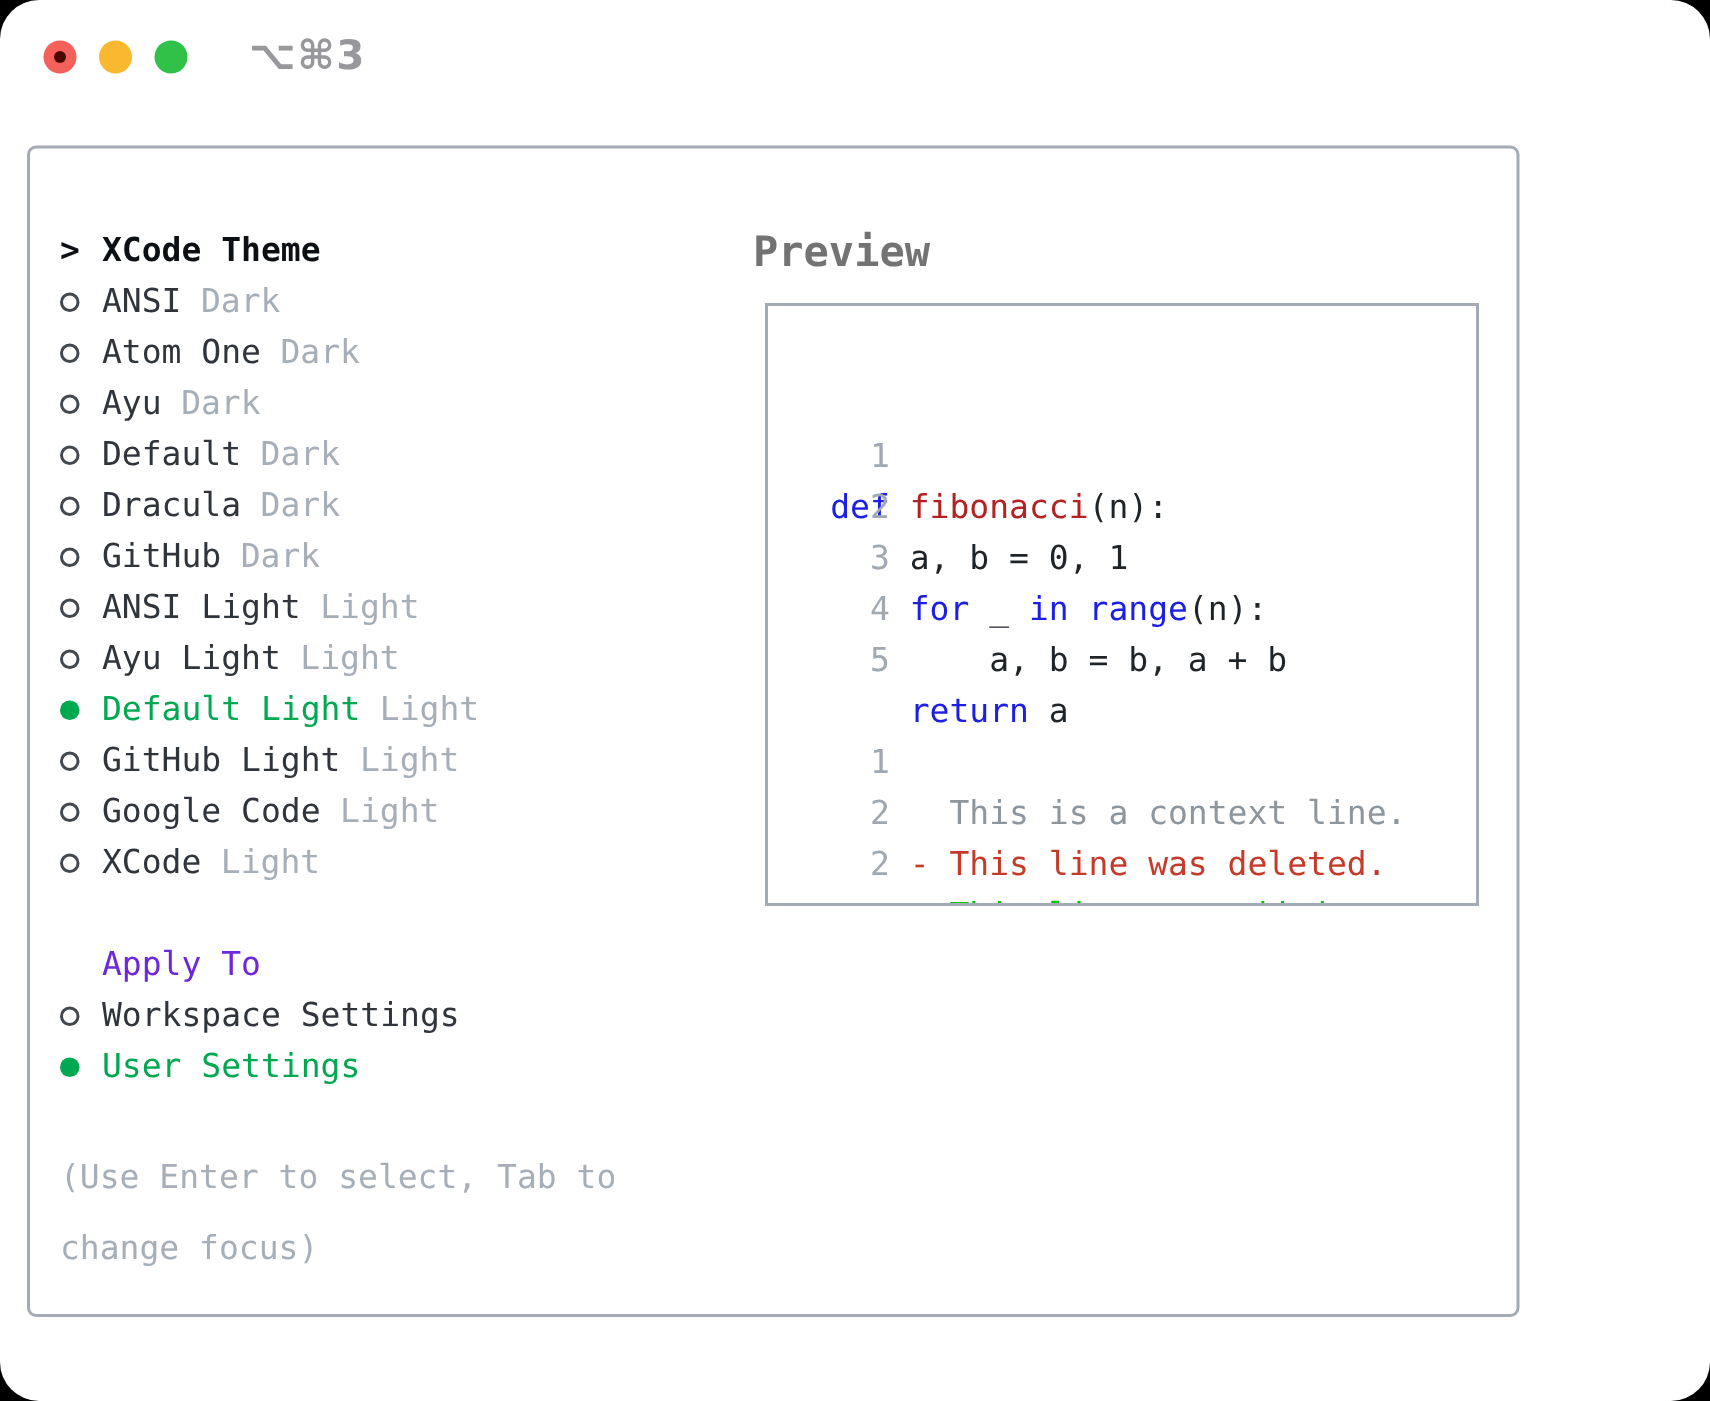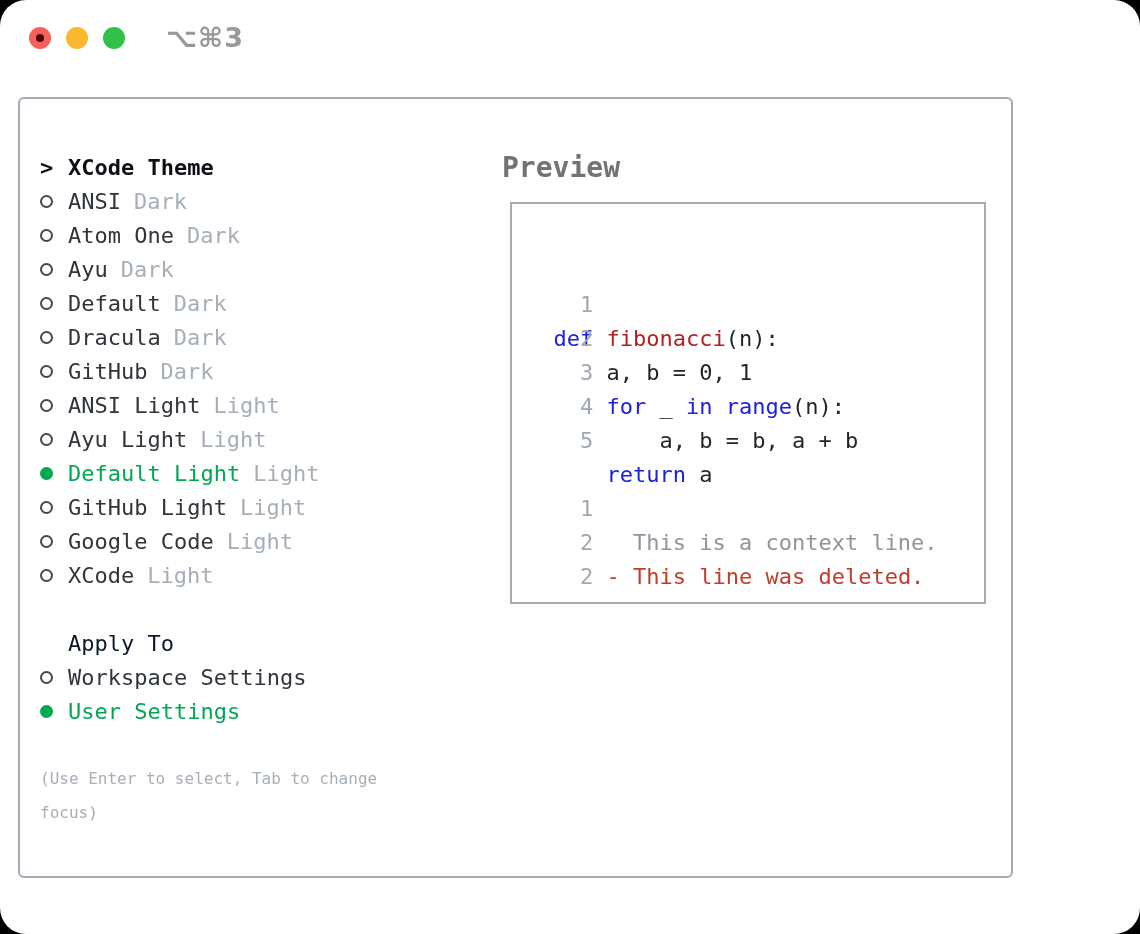--- a/index.html
+++ b/index.html
@@ -24,28 +24,28 @@
     position:absolute;left:18px;top:97px;width:995px;height:781px;
     border:2px solid var(--border-gray,#a4abb4);border-radius:6px;background:#fff;
   }
   
   .left-col{position:absolute;left:20px;top:51px;width:420px;font-size:22px;}
   .row{display:flex;align-items:center;height:34px;white-space:pre;}
   .spacer-row{height:34px;}
   .marker{display:inline-flex;align-items:center;width:28px;flex:0 0 28px;}
   .prompt{font-weight:bold;color:#0c0f13;}
   .header-label{font-weight:bold;color:#0c0f13;}
-  .subheader-label{color:#0f172a;}
+  .subheader-label{color:#6d28d9;}
   .radio{width:13px;height:13px;border-radius:50%;border:2px solid #43484e;background:transparent;}
   .row.selected .radio{border:none;background:var(--selection-green,#00a851);}
   .item-label{color:#30353c;}
   .row.selected .item-label{color:var(--selection-green,#00a851);}
   .variant{color:var(--muted-gray,#a6aeb8);margin-left:13px;text-align:center;}
   .help{
-    margin-top:0;color:var(--muted-gray,#a6aeb8);font-size:16px;line-height:34px;width:400px;
+    margin-top:0;color:var(--muted-gray,#a6aeb8);font-size:22px;line-height:47px;width:400px;
   }
   
   .preview-title{
     position:absolute;left:482px;top:51px;height:34px;display:flex;align-items:center;
     font-size:28px;font-weight:bold;color:#737373;
   }
   .preview-box{
     position:absolute;left:490px;top:103px;width:476px;height:402px;
     border:2px solid var(--border-gray,#a4abb4);background:#fff;
     padding:50px 0 0 15px;overflow:hidden;

